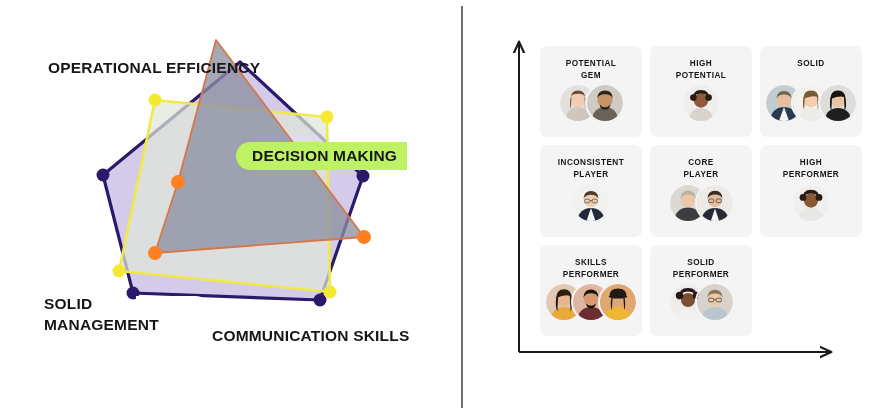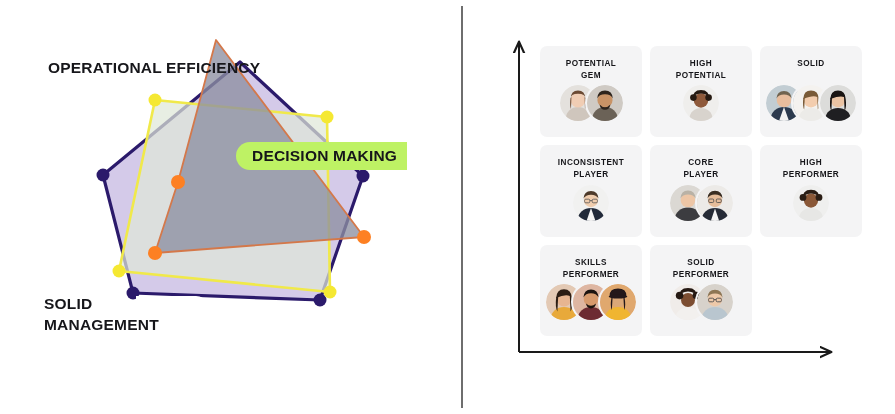--- a/index.html
+++ b/index.html
@@ -165,20 +165,21 @@
       <circle cx="178" cy="182" r="7" fill="#fd8023"></circle>
 
       <path d="M 136 296 L 196 296 Q 204 296 204 302 L 204 310 L 136 310 Z" fill="#ffffff"></path>
     </svg>
 
     <div class="axis-label" id="label-operational">OPERATIONAL EFFICIENCY</div>
 
     <div class="axis-label" id="label-team">SOLID
 MANAGEMENT</div>
 
+    <div class="axis-label" id="label-communication">COMMUNICATION SKILLS</div>
 
     <div id="label-decision">DECISION MAKING</div>
   </div>
 
   <div id="divider"></div>
 
   <div id="matrix-panel">
 
     <svg id="matrix-axes" width="434" height="414" viewBox="0 0 434 414">
       <defs>

